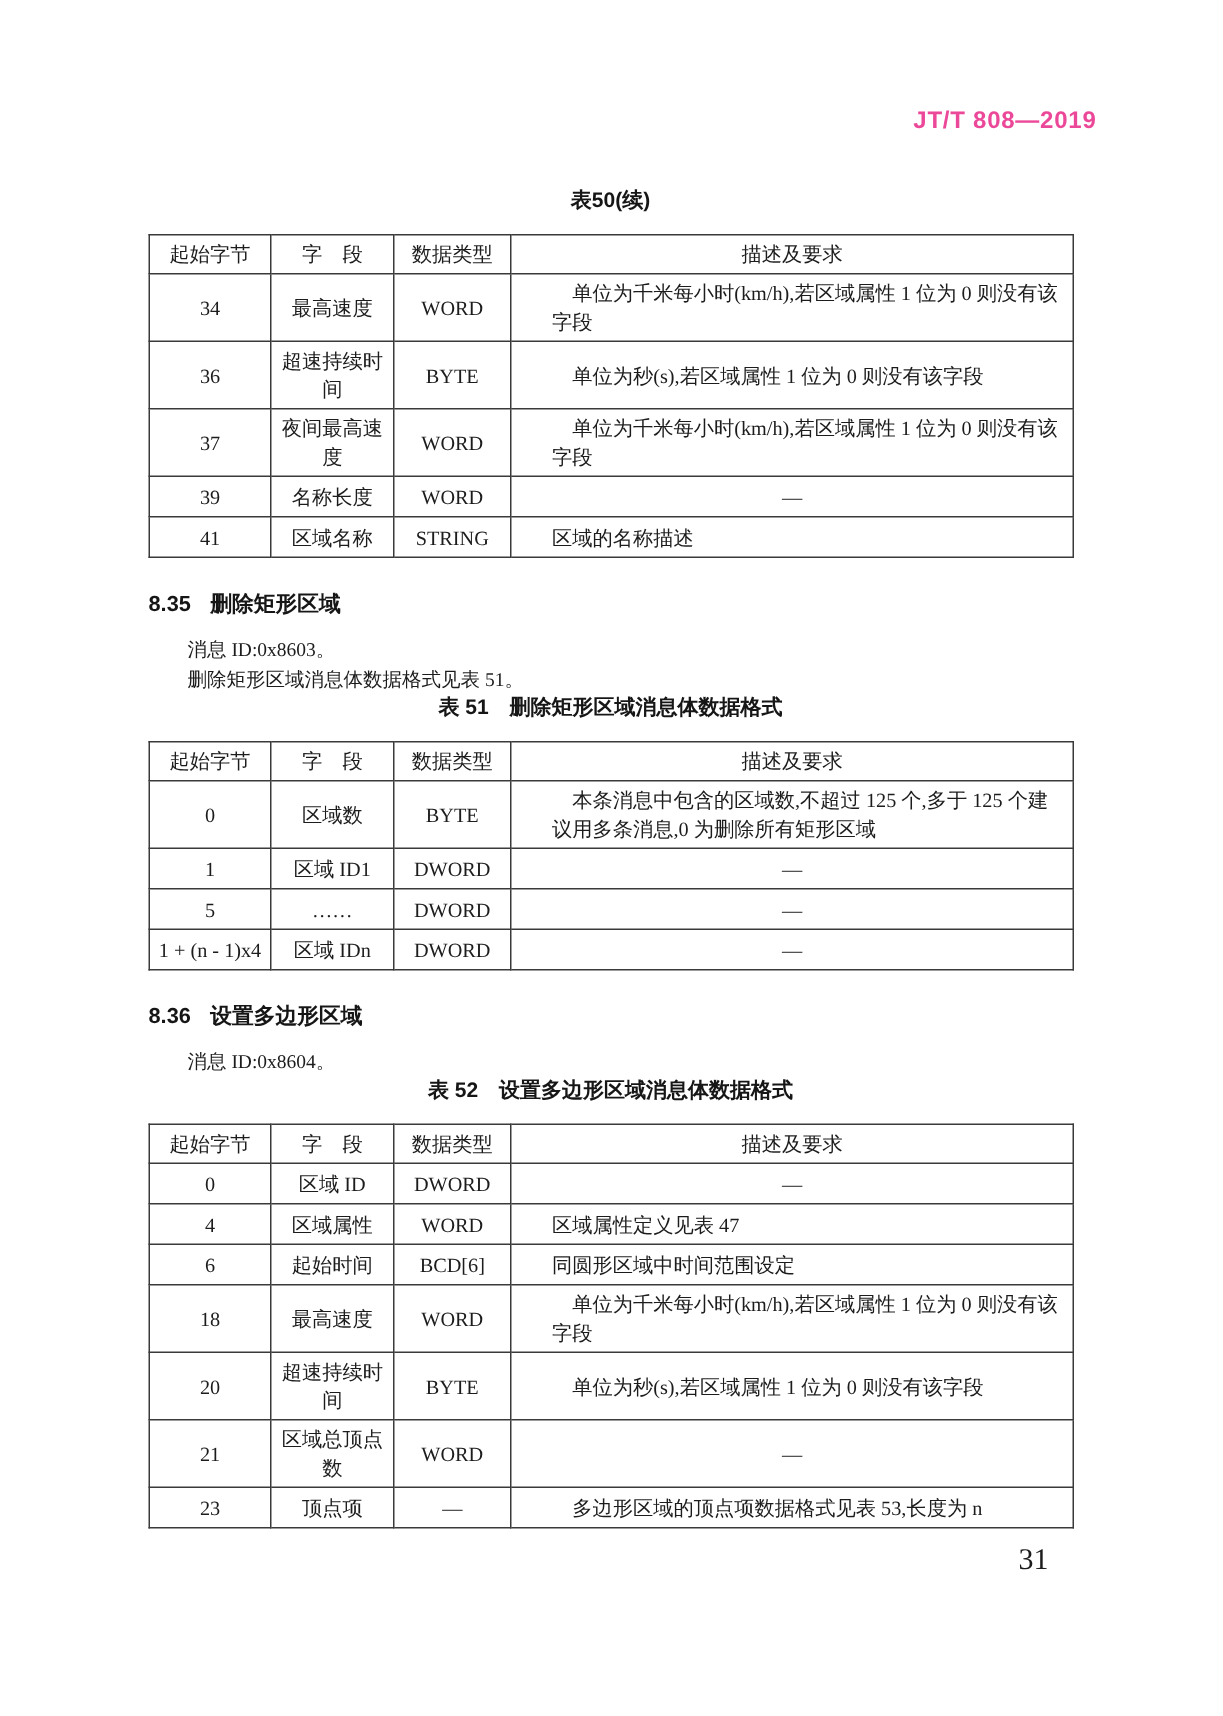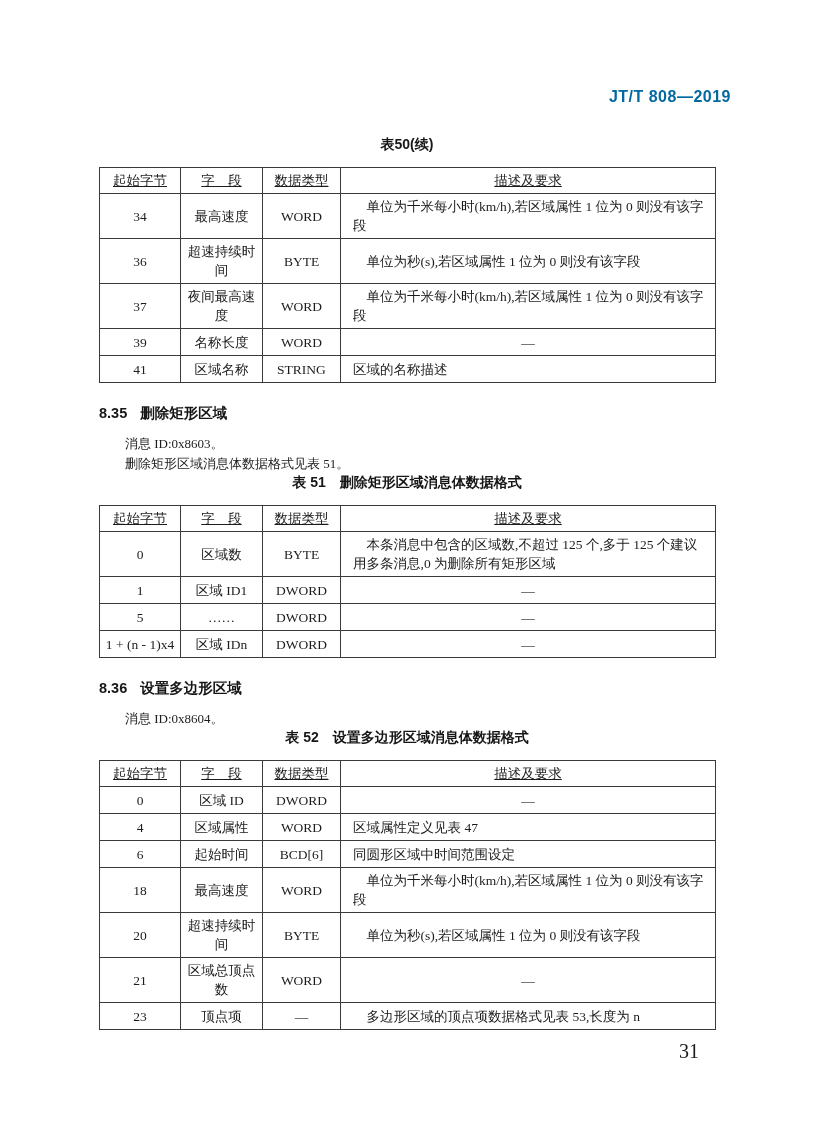--- a/index.html
+++ b/index.html
@@ -11,57 +11,56 @@
     position: relative;
     overflow: hidden;
   }
   .page {
     position: relative;
     width: 815px; height: 1144px;
     padding: 125px 100px 0 99px;
   }
   .doc-header {
     position: absolute;
-    top: 88px; right: 84px;
+    top: 72px; right: 84px;
     font-family: "Liberation Sans", "DejaVu Sans", sans-serif;
     font-weight: bold;
     font-size: 16px;
     letter-spacing: 0.5px;
-    color: #0369a1;
+    color: #ec4899;
   }
   .table-caption {
     text-align: center;
     font-family: "Liberation Sans", "DejaVu Sans", sans-serif;
     font-weight: bold;
     font-size: 14px;
     color: #161616;
     margin-bottom: 13px;
-    margin-top: 11px;
   }
   table.data-table {
     width: 616px;
     border-collapse: collapse;
     table-layout: fixed;
     font-size: 13.5px;
     line-height: 19px;
     color: #1c1c1c;
     border: 1.5px solid #3a3a3a;
   }
   table.data-table th, table.data-table td {
     border: 1px solid #3a3a3a;
     text-align: center;
     vertical-align: middle;
     padding: 3px 4px;
     height: 27px;
     font-weight: normal;
   }
-  table.data-table th { height: 15px; text-decoration: underline; }
+  table.data-table th { height: 15px; }
   table.data-table td.desc {
     text-align: left;
-    padding-left: 12px;
+    padding-left: 27px;
     padding-right: 8px;
   }
   table.data-table td.desc.indent { text-indent: 1em; }
   table.data-table td.dash { text-align: center; }
   .section-heading {
     font-family: "Liberation Sans", "DejaVu Sans", sans-serif;
     font-weight: bold;
     font-size: 14.5px;
     color: #161616;
     margin-top: 21px;

